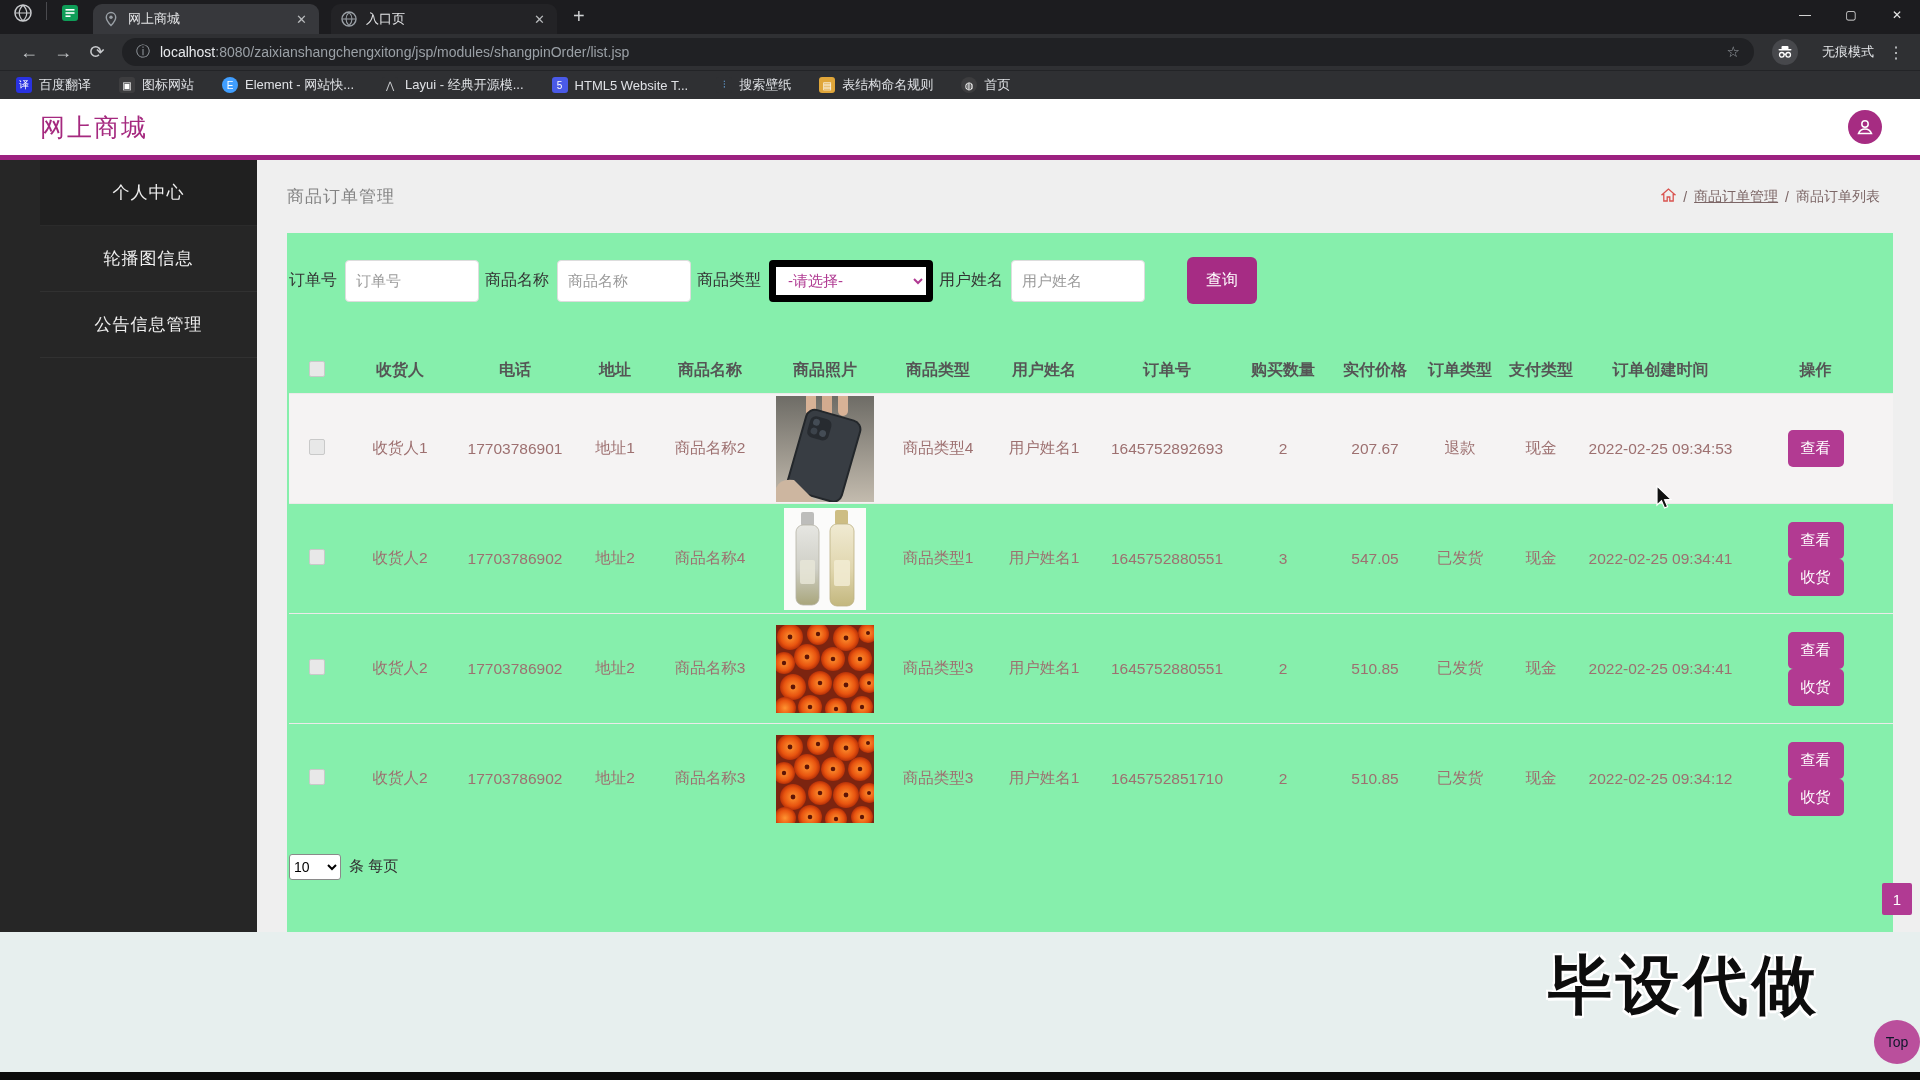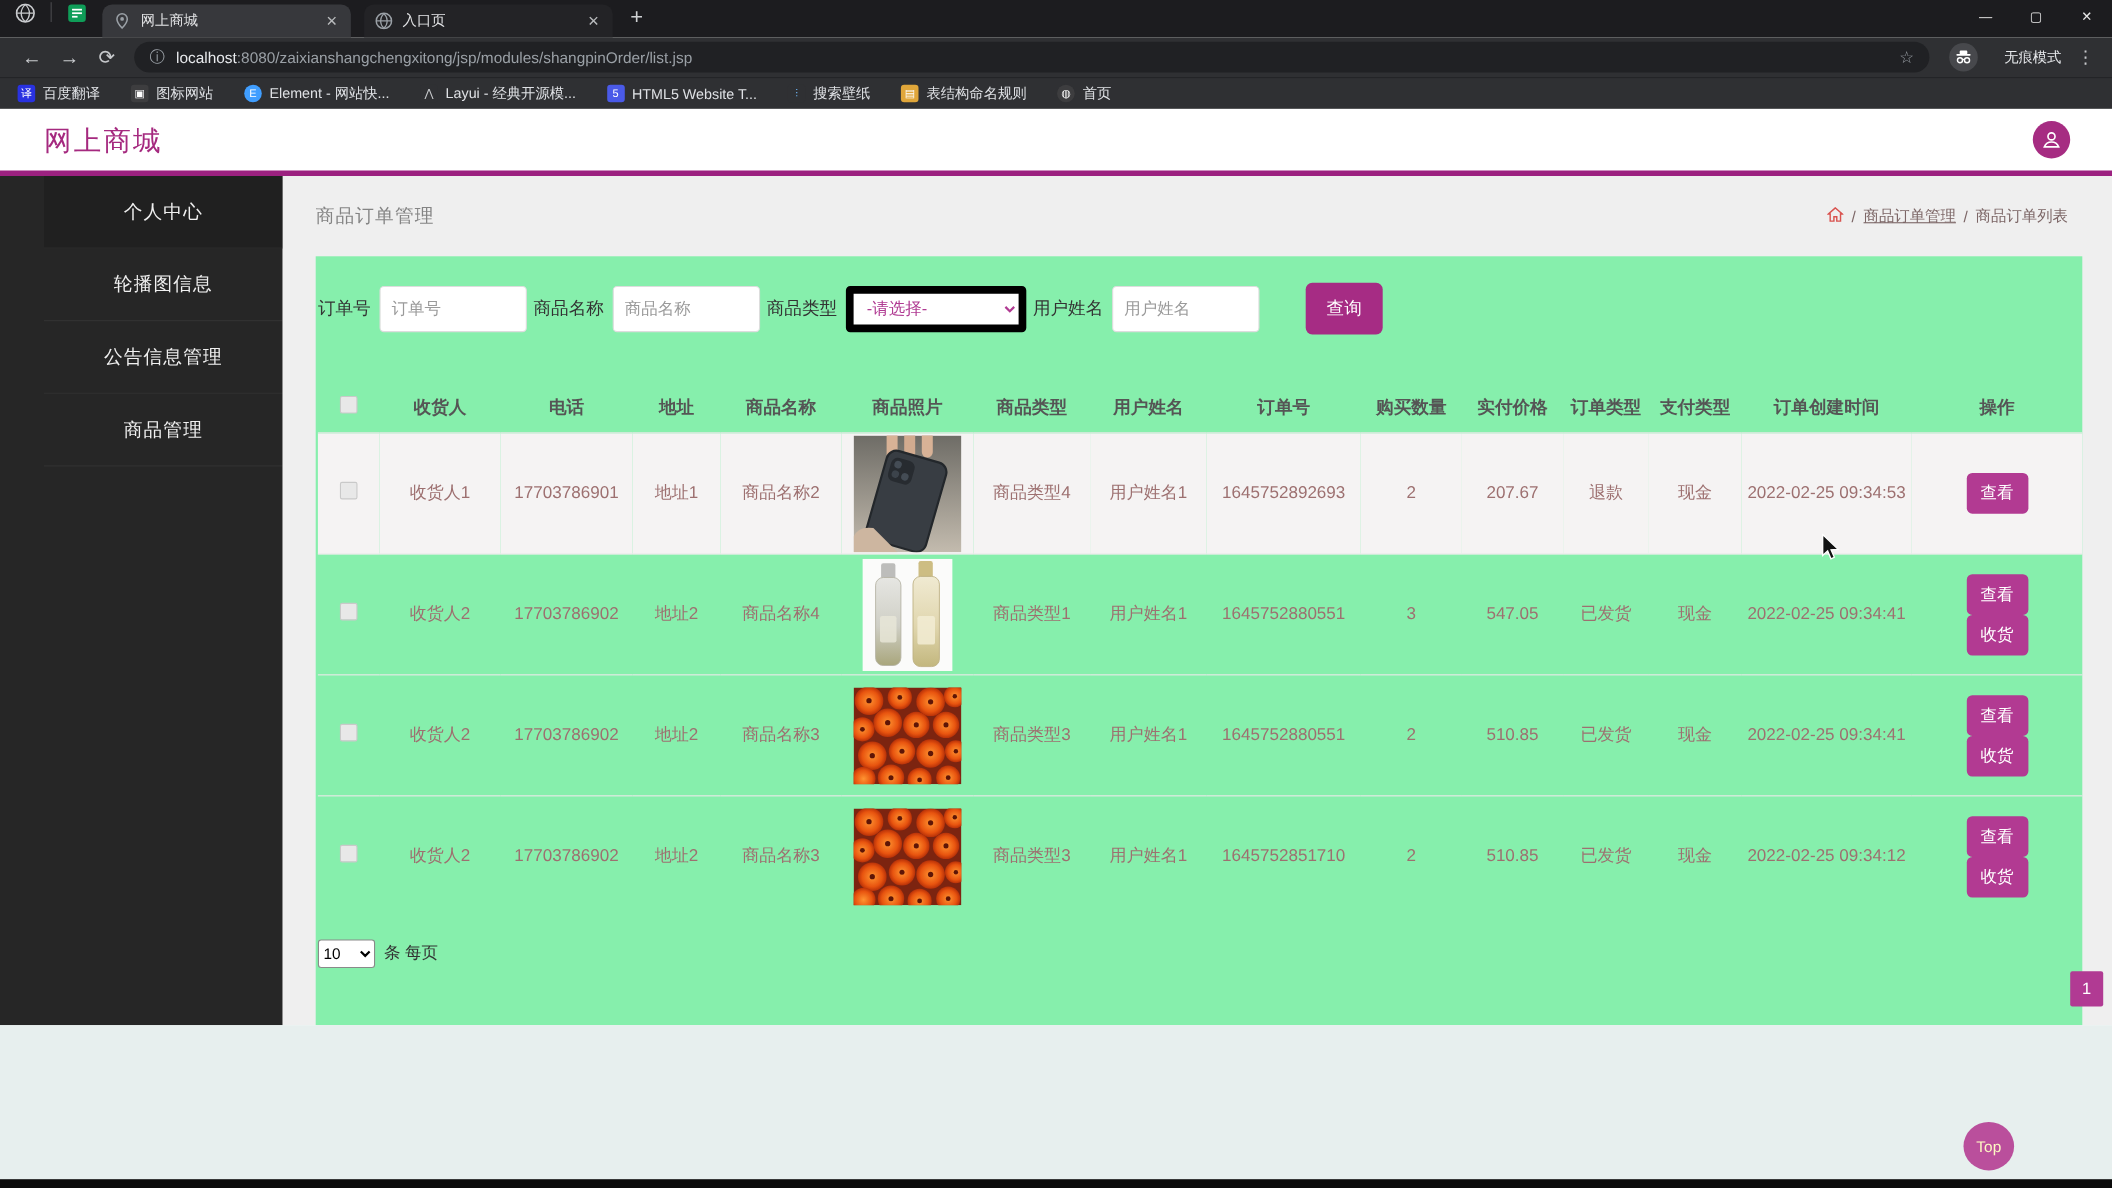--- a/index.html
+++ b/index.html
@@ -72,21 +72,21 @@
 
   .pager { margin-top:20px; display:flex; align-items:center; gap:8px; font-size:15px; color:#333; }
   .pager select { width:52px; height:26px; border:1px solid #8a8a8a; border-radius:3px; font-size:14px; font-family:inherit; background:#fff; }
 
   .page-badge { position:absolute; left:1882px; top:883px; width:30px; height:32px; background:#b13a93; color:#fff; font-size:15px; display:flex; align-items:center; justify-content:center; border-radius:2px; }
 
   
   .footer { position:absolute; top:932px; left:0; right:0; height:140px; background:#e7efee; }
   .watermark { position:absolute; left:1548px; top:10px; font-size:64px; font-weight:900; color:#0d0d0d; letter-spacing:4px;
                text-shadow:-2px -2px 0 #fff, 2px -2px 0 #fff, -2px 2px 0 #fff, 2px 2px 0 #fff, 0 3px 0 #fff; }
-  .top-btn { position:absolute; left:1785px; top:88px; width:46px; height:44px; border-radius:50%; background:#ba4f9c; color:#fef9c3; font-size:14px; display:flex; align-items:center; justify-content:center; }
+  .top-btn { position:absolute; left:1874px; top:88px; width:46px; height:44px; border-radius:50%; background:#ba4f9c; color:#0f172a; font-size:14px; display:flex; align-items:center; justify-content:center; }
   .bottom-strip { position:absolute; top:1072px; left:0; right:0; height:8px; background:#0b0b0b; }
 
   .cursor { position:absolute; left:1655px; top:485px; pointer-events:none; }
 </style>
 </head>
 <body>
 
 <div class="tabbar">
   <div class="pinned-icons">
     <span>
@@ -201,21 +201,20 @@
         <path d="M3.5 16.5c1.2-3 3.6-4.4 6.5-4.4s5.3 1.4 6.5 4.4z" fill="none" stroke="#fff" stroke-width="1.5"></path>
       </svg>
   </span>
 </div>
 <div class="accent-line"></div>
 
 <aside class="sidebar">
   <div class="side-item first">个人中心</div>
   <div class="side-item">轮播图信息</div>
   <div class="side-item">公告信息管理</div>
-  <div class="side-item">商品管理</div>
 </aside>
 
 <main class="content">
   <div class="titlebar">
     <span class="page-title">商品订单管理</span>
     <span class="crumbs">
       <span class="home">
         <svg width="15" height="14" viewBox="0 0 15 14">
             <path d="M7.5 1 1.2 6.5h1.6V13h3.4V9h2.6v4h3.4V6.5h1.6z" fill="none" stroke="#d9534f" stroke-width="1.3"></path>
           </svg>
@@ -490,19 +489,20 @@
     <div class="pager">
       <select><option>10</option></select>
       <span>条 每页</span>
     </div>
   </div>
 </main>
 
 <div class="page-badge">1</div>
 
 <footer class="footer">
+  <div class="watermark">毕设代做</div>
   <div class="top-btn">Top</div>
 </footer>
 <div class="bottom-strip"></div>
 
 <svg class="cursor" width="20" height="26" viewBox="0 0 20 26">
   <path d="M2 1 L2 20 L6.5 15.8 L9.5 23 L12.6 21.6 L9.6 14.8 L16 14.4 Z" fill="#111" stroke="#fff" stroke-width="1.2"></path>
 </svg>
 
 </body></html>

